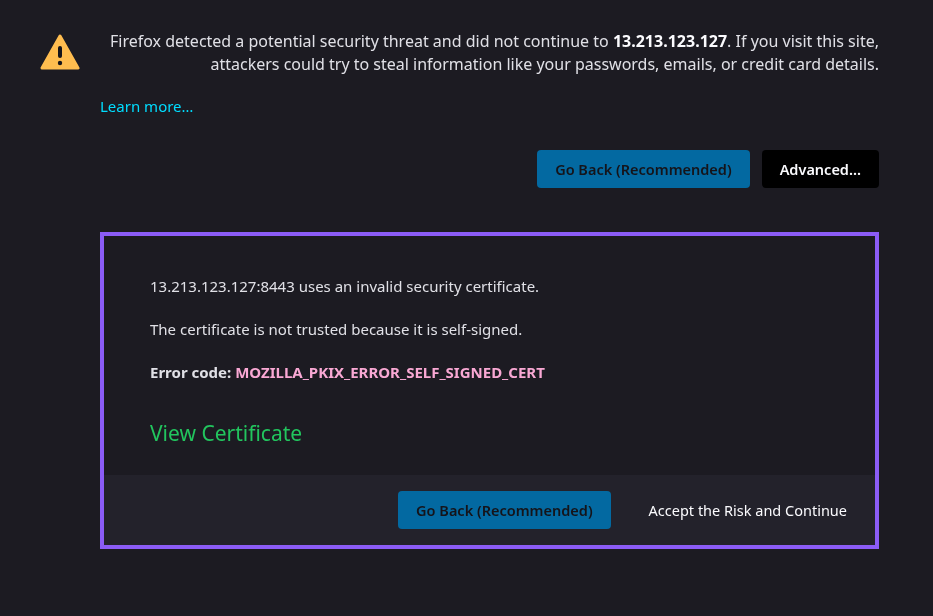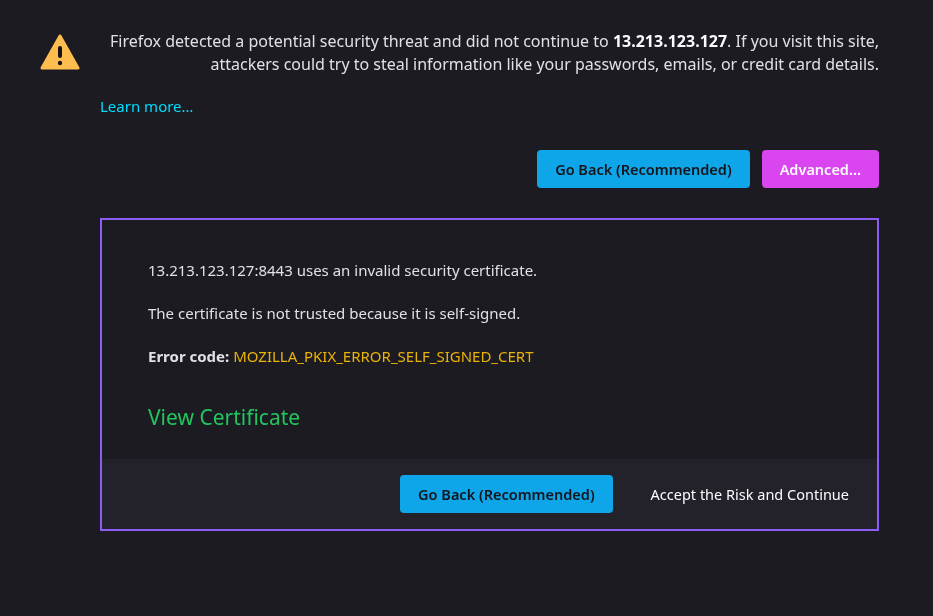--- a/index.html
+++ b/index.html
@@ -65,49 +65,50 @@
     .btn {
       padding: 9px 18px;
       font-size: 14.5px;
       font-weight: 600;
       border: none;
       border-radius: 4px;
       cursor: pointer;
       font-family: inherit;
     }
     .btn-primary {
-      background-color: #0ea5e9;
+      background-color: #0369a1;
       color: #15141a;
     }
     .btn-secondary {
-      background-color: #d946ef;
+      background-color: #000000;
       color: #fbfbfe;
     }
     .advanced-panel {
-      margin-top: 30px;
-      border: 2px solid #8b5cf6;
+      margin-top: 44px;
+      border: 4px solid #8b5cf6;
       background-color: #1c1b22;
     }
     .advanced-body {
       padding: 40px 46px 28px 46px;
     }
     .advanced-body p {
       font-size: 15px;
       color: #e0e0e6;
       line-height: 1.4;
       margin-bottom: 22px;
     }
     .error-code-label {
       color: #e0e0e6;
       font-weight: bold;
     }
     .error-code-link {
-      color: #eab308;
+      color: #f9a8d4;
       text-decoration: none;
       cursor: pointer;
+      font-weight: bold;
     }
     .view-cert {
       color: #22c55e;
       text-decoration: none;
       cursor: pointer;
       font-size: 21px;
       display: inline-block;
       margin-top: 14px;
     }
     .advanced-footer {

